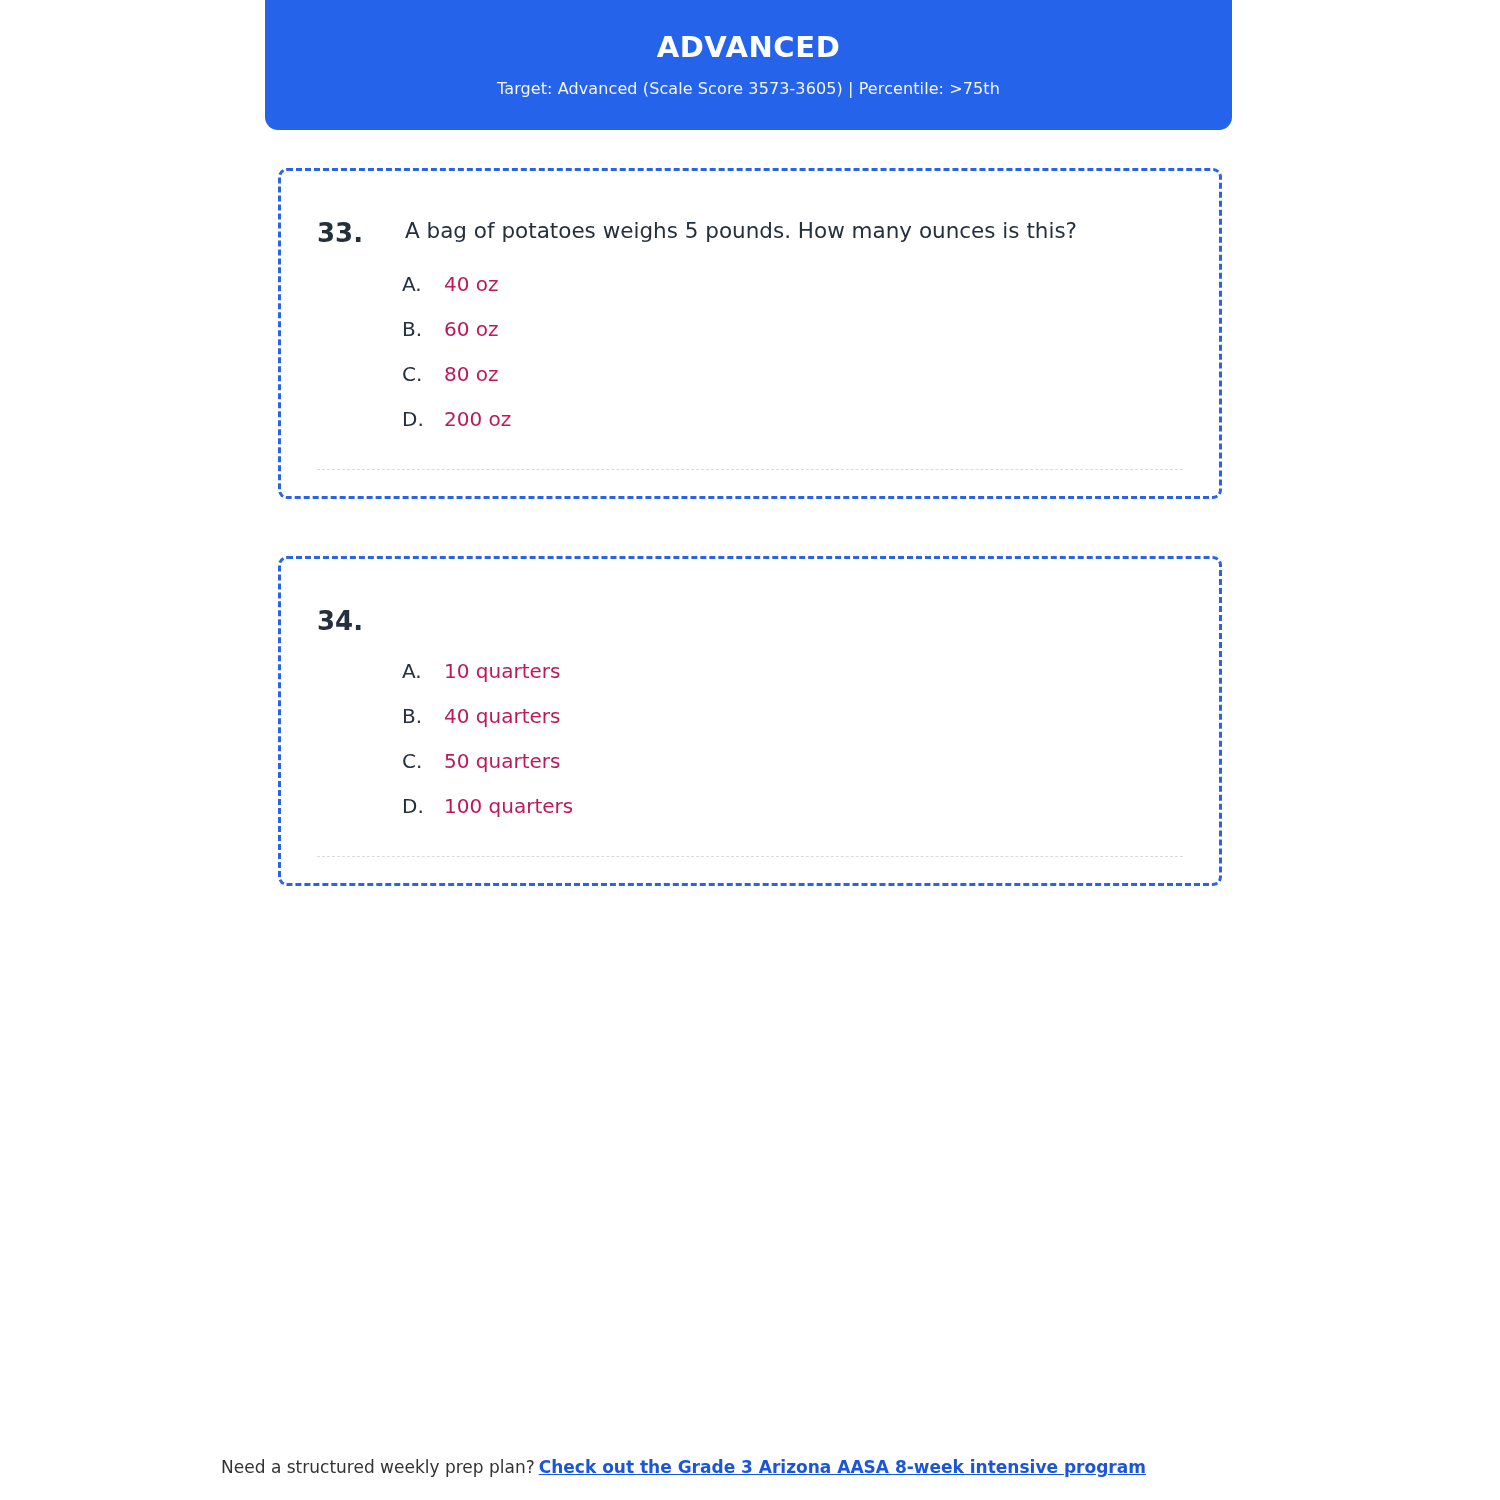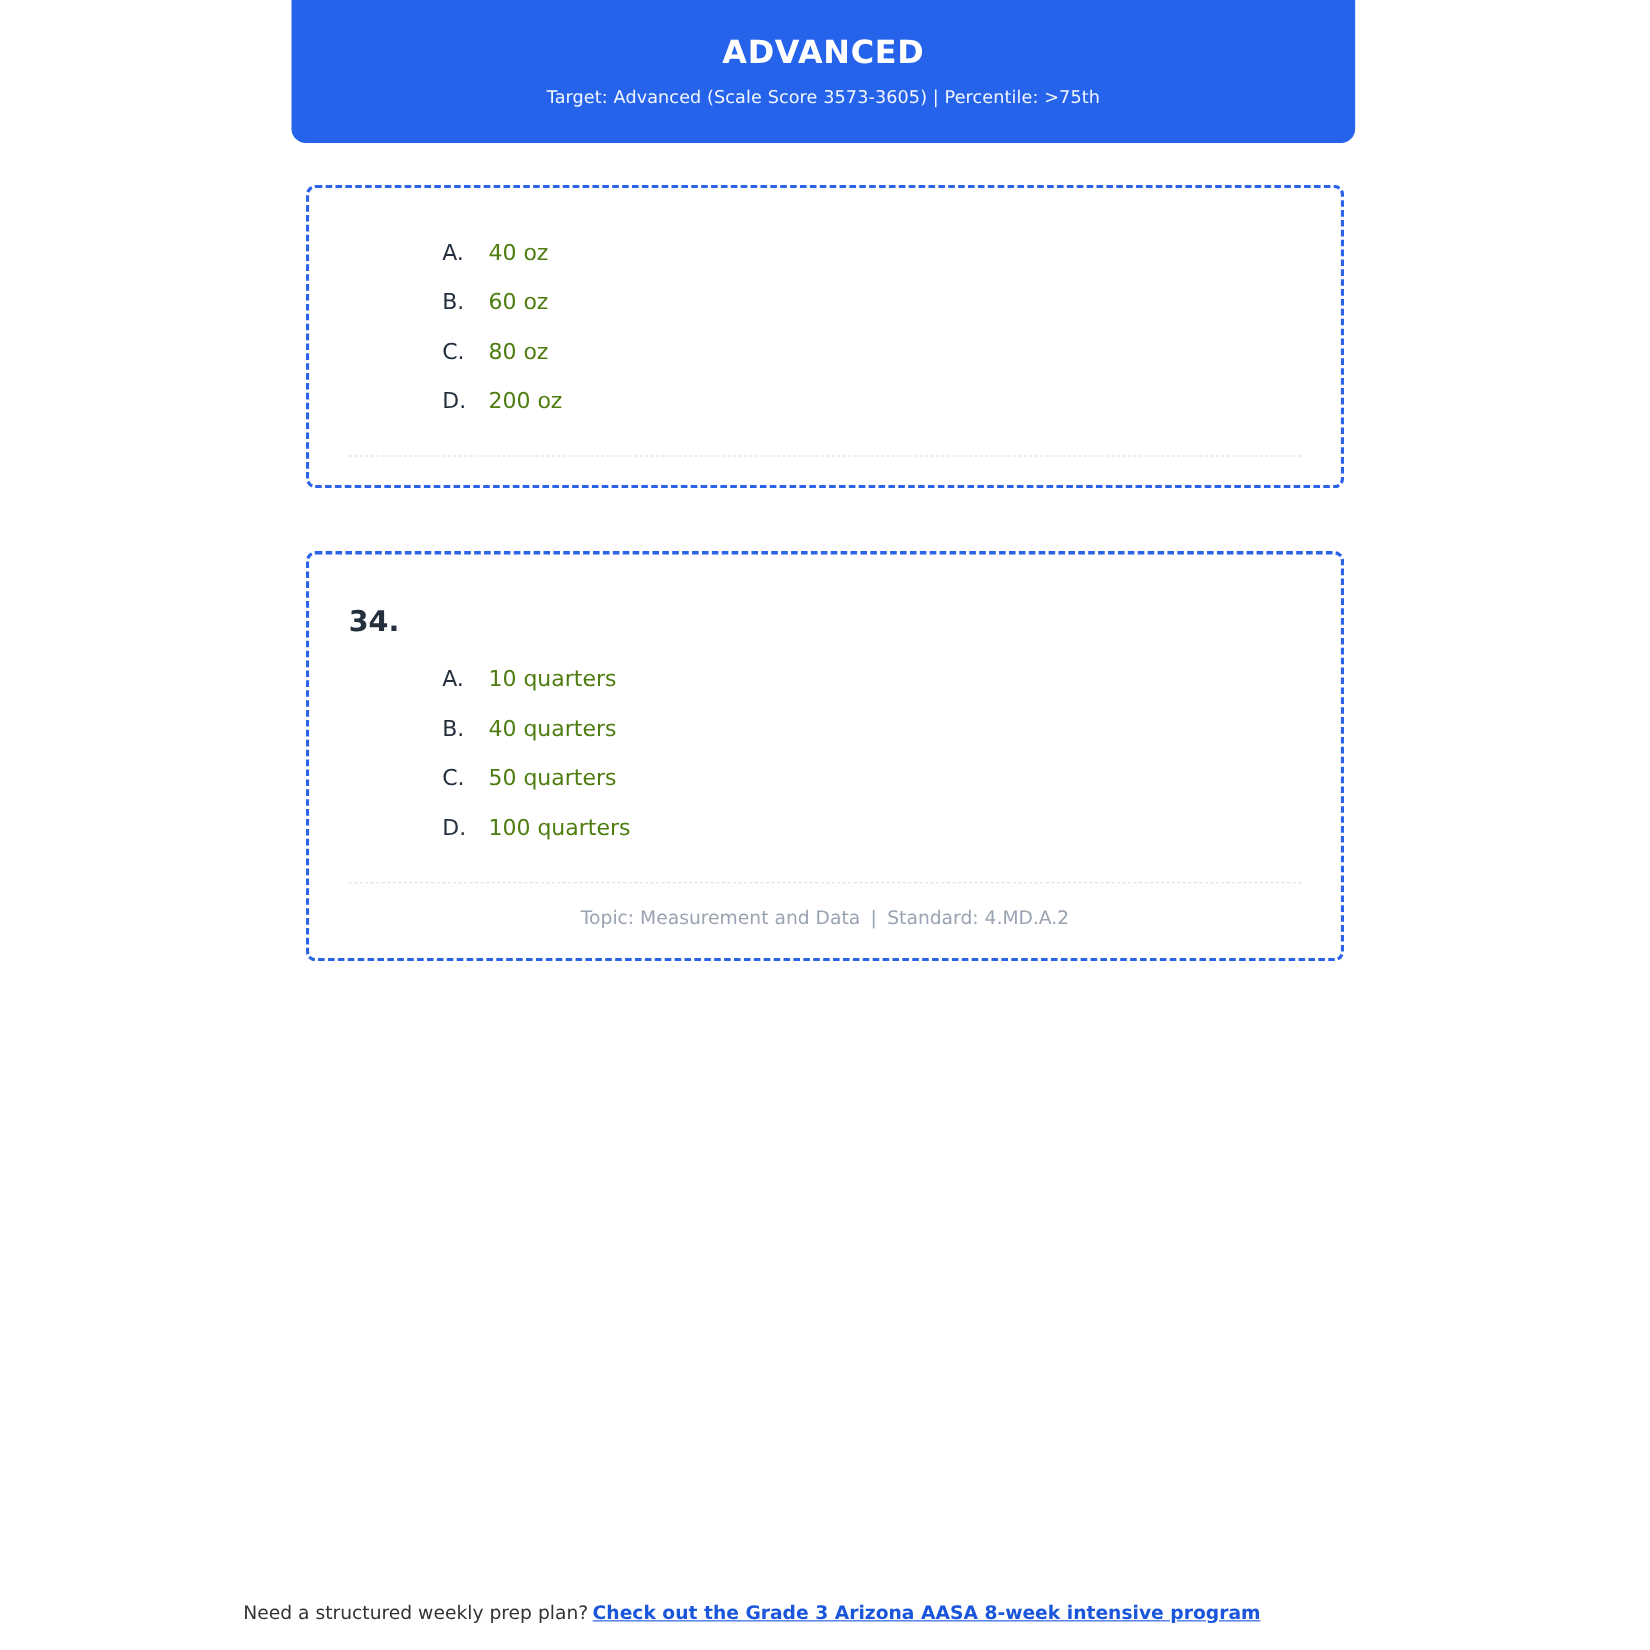--- a/index.html
+++ b/index.html
@@ -103,21 +103,21 @@
   }
 
   .option:last-child { margin-bottom: 0; }
 
   .opt-letter {
     width: 42px;
     flex: 0 0 42px;
     color: #25303f;
   }
 
-  .opt-text { color: #4d7c0f; }
+  .opt-text { color: #be185d; }
 
   .q-divider {
     margin: 38px 0 0 0;
     border: 0;
     border-top: 1px dashed #d7dbe0;
     height: 0;
   }
 
   .q-meta {
     margin-top: 22px;
@@ -152,20 +152,24 @@
 <div class="page">
 
   <div class="banner">
     <div class="banner-title">ADVANCED</div>
     <div class="banner-subtitle">Target: Advanced (Scale Score 3573-3605)  |  Percentile: &gt;75th</div>
   </div>
 
   <div class="cards">
 
     <div class="q-card">
+      <div class="q-head">
+        <div class="q-number">33.</div>
+        <div class="q-text">A bag of potatoes weighs 5 pounds. How many ounces is this?</div>
+      </div>
       <div class="options">
         <div class="option">
           <span class="opt-letter">A.</span>
           <span class="opt-text">40 oz</span>
         </div>
         <div class="option">
           <span class="opt-letter">B.</span>
           <span class="opt-text">60 oz</span>
         </div>
         <div class="option">
@@ -196,25 +200,20 @@
         <div class="option">
           <span class="opt-letter">C.</span>
           <span class="opt-text">50 quarters</span>
         </div>
         <div class="option">
           <span class="opt-letter">D.</span>
           <span class="opt-text">100 quarters</span>
         </div>
       </div>
       <hr class="q-divider">
-      <div class="q-meta">
-        <span>Topic: Measurement and Data</span>
-        <span class="sep">|</span>
-        <span>Standard: 4.MD.A.2</span>
-      </div>
     </div>
 
   </div>
 
   <div class="footer">
     <span>Need a structured weekly prep plan?</span><a class="footer-link" href="#">Check out the Grade 3 Arizona AASA 8-week intensive program</a>
   </div>
 
 </div>
 

